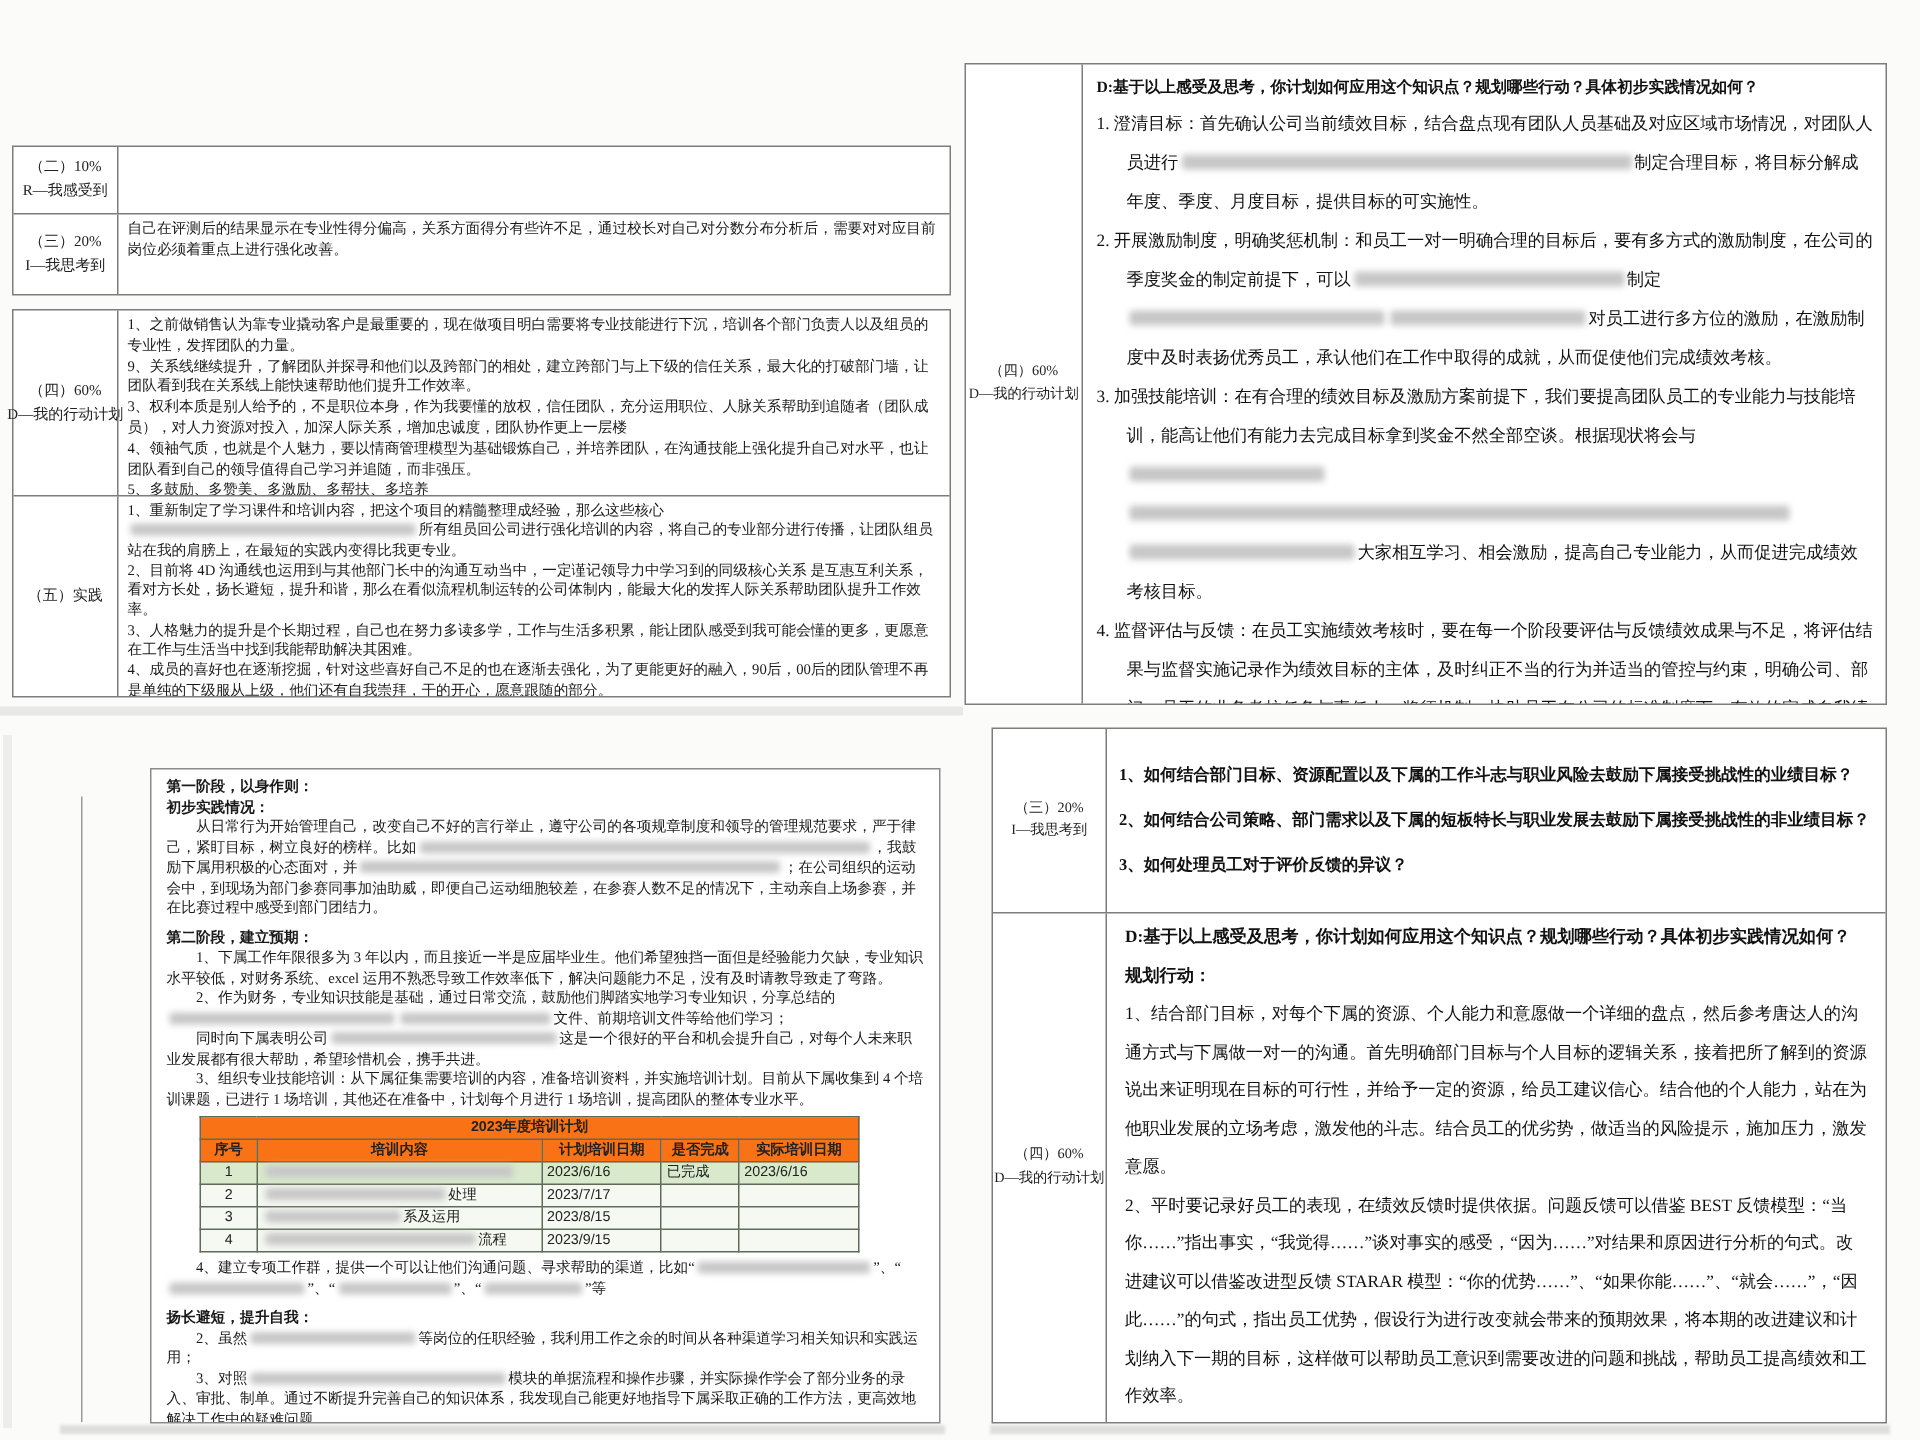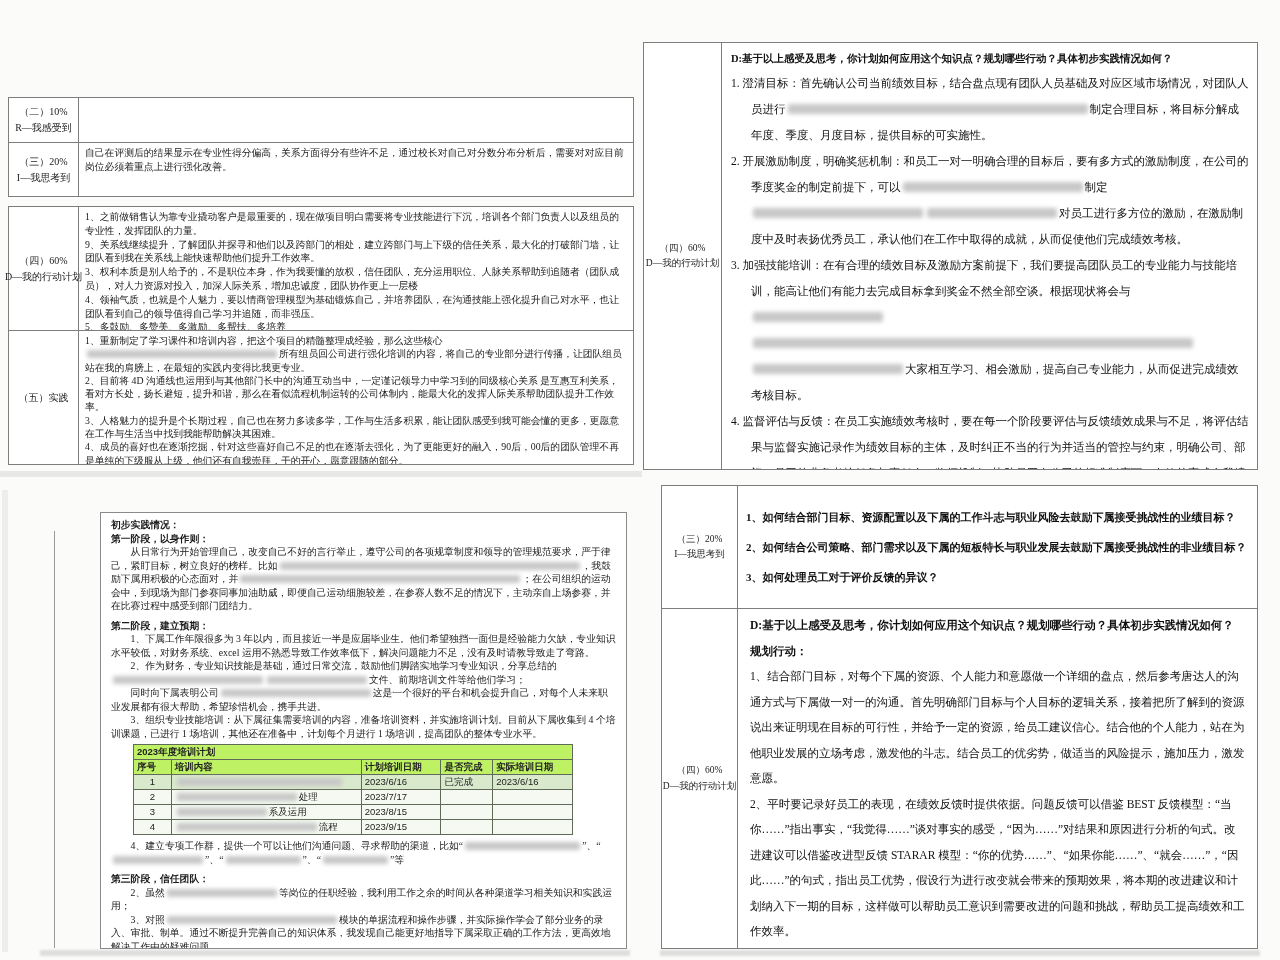--- a/index.html
+++ b/index.html
@@ -44,21 +44,21 @@
   .b { font-weight:bold; }
   .ind2 { text-indent:2em; }
   .sp { height:6px; }
 
   table.train {
     border-collapse:collapse; margin:4px 0 4px 22px; width:440px;
     font-size:9.5px; line-height:12px; color:#222;
     font-family:"Liberation Sans","DejaVu Sans",sans-serif;
   }
   table.train td, table.train th { border:1px solid #5f6b58; padding:1px 3px; height:13px; }
-  .g-head { background:#bef264; font-weight:bold; text-align:left; }
+  .g-head { background:#f97316; font-weight:bold; text-align:center; }
   .g-row1 { background:#d9e9cc; }
   .g-row  { background:#f5f9f1; }
   .c { text-align:center; }
 
   
   .br-lbl { width:76px; font-size:9.5px; }
   .br-q { font-size:11px; font-weight:bold; line-height:30px; padding:0 8px; display:flex; flex-direction:column; justify-content:center; color:#111; }
   .br-d { font-size:11.5px; line-height:25.5px; padding:4px 12px 0 12px; color:#111; }
   .blue { color:#3a3ad6; font-weight:bold; }
 
@@ -144,22 +144,22 @@
       <div class="hang">
         <span>3. 加强技能培训：在有合理的绩效目标及激励方案前提下，我们要提高团队员工的专业能力与技能培训，能高让他们有能力去完成目标拿到奖金不然全部空谈。根据现状将会与</span><span class="rb" style="width:130px;"></span><span class="rb" style="width:440px;"></span><span class="rb" style="width:150px;"></span><span>大家相互学习、相会激励，提高自己专业能力，从而促进完成绩效考核目标。</span>
       </div>
       <div class="hang">4. 监督评估与反馈：在员工实施绩效考核时，要在每一个阶段要评估与反馈绩效成果与不足，将评估结果与监督实施记录作为绩效目标的主体，及时纠正不当的行为并适当的管控与约束，明确公司、部门、员工的业务考核任务与责任人、奖惩机制，协助员工在公司的标准制度下，有效的完成自我绩效。</div>
     </div>
   </div>
 </div>
 
 <div class="stub" style="left:54px;top:531px;height:417px;"></div>
 <div class="bl-box">
+  <div class="b">第一阶段，以身作则：</div>
   <div class="b">初步实践情况：</div>
-  <div class="b">第一阶段，以身作则：</div>
   <div class="ind2">
     <span>从日常行为开始管理自己，改变自己不好的言行举止，遵守公司的各项规章制度和领导的管理规范要求，严于律己，紧盯目标，树立良好的榜样。比如</span><span class="rb rb-s" style="width:300px;"></span><span>，我鼓励下属用积极的心态面对，并</span><span class="rb rb-s" style="width:280px;"></span><span>；在公司组织的运动会中，到现场为部门参赛同事加油助威，即便自己运动细胞较差，在参赛人数不足的情况下，主动亲自上场参赛，并在比赛过程中感受到部门团结力。</span>
   </div>
   <div class="sp"></div>
   <div class="b">第二阶段，建立预期：</div>
   <div class="ind2">1、下属工作年限很多为 3 年以内，而且接近一半是应届毕业生。他们希望独挡一面但是经验能力欠缺，专业知识水平较低，对财务系统、excel 运用不熟悉导致工作效率低下，解决问题能力不足，没有及时请教导致走了弯路。</div>
   <div class="ind2">
     <span>2、作为财务，专业知识技能是基础，通过日常交流，鼓励他们脚踏实地学习专业知识，分享总结的</span><span class="rb rb-s" style="width:150px;"></span><span class="rb rb-s" style="width:100px;"></span><span>文件、前期培训文件等给他们学习；</span>
   </div>
   <div class="ind2">
@@ -207,21 +207,21 @@
         <td></td>
         <td></td>
       </tr>
     </tbody>
   </table>
 
   <div class="ind2">
     <span>4、建立专项工作群，提供一个可以让他们沟通问题、寻求帮助的渠道，比如“</span><span class="rb rb-s" style="width:115px;"></span><span>”、“</span><span class="rb rb-s" style="width:90px;"></span><span>”、“</span><span class="rb rb-s" style="width:75px;"></span><span>”、“</span><span class="rb rb-s" style="width:65px;"></span><span>”等</span>
   </div>
   <div class="sp"></div>
-  <div class="b">第三阶段，信任团队：</div>
+  <div class="b">扬长避短，提升自我：</div>
   <div class="ind2">
     <span>2、虽然</span><span class="rb rb-s" style="width:110px;"></span><span>等岗位的任职经验，我利用工作之余的时间从各种渠道学习相关知识和实践运用；</span>
   </div>
   <div class="ind2">
     <span>3、对照</span><span class="rb rb-s" style="width:170px;"></span><span>模块的单据流程和操作步骤，并实际操作学会了部分业务的录入、审批、制单。通过不断提升完善自己的知识体系，我发现自己能更好地指导下属采取正确的工作方法，更高效地解决工作中的疑难问题，</span>
   </div>
 </div>
 
 <div class="panel tbl" style="left:661px;top:485px;width:597px;height:464px;">
   <div class="trow" style="height:123px;">

